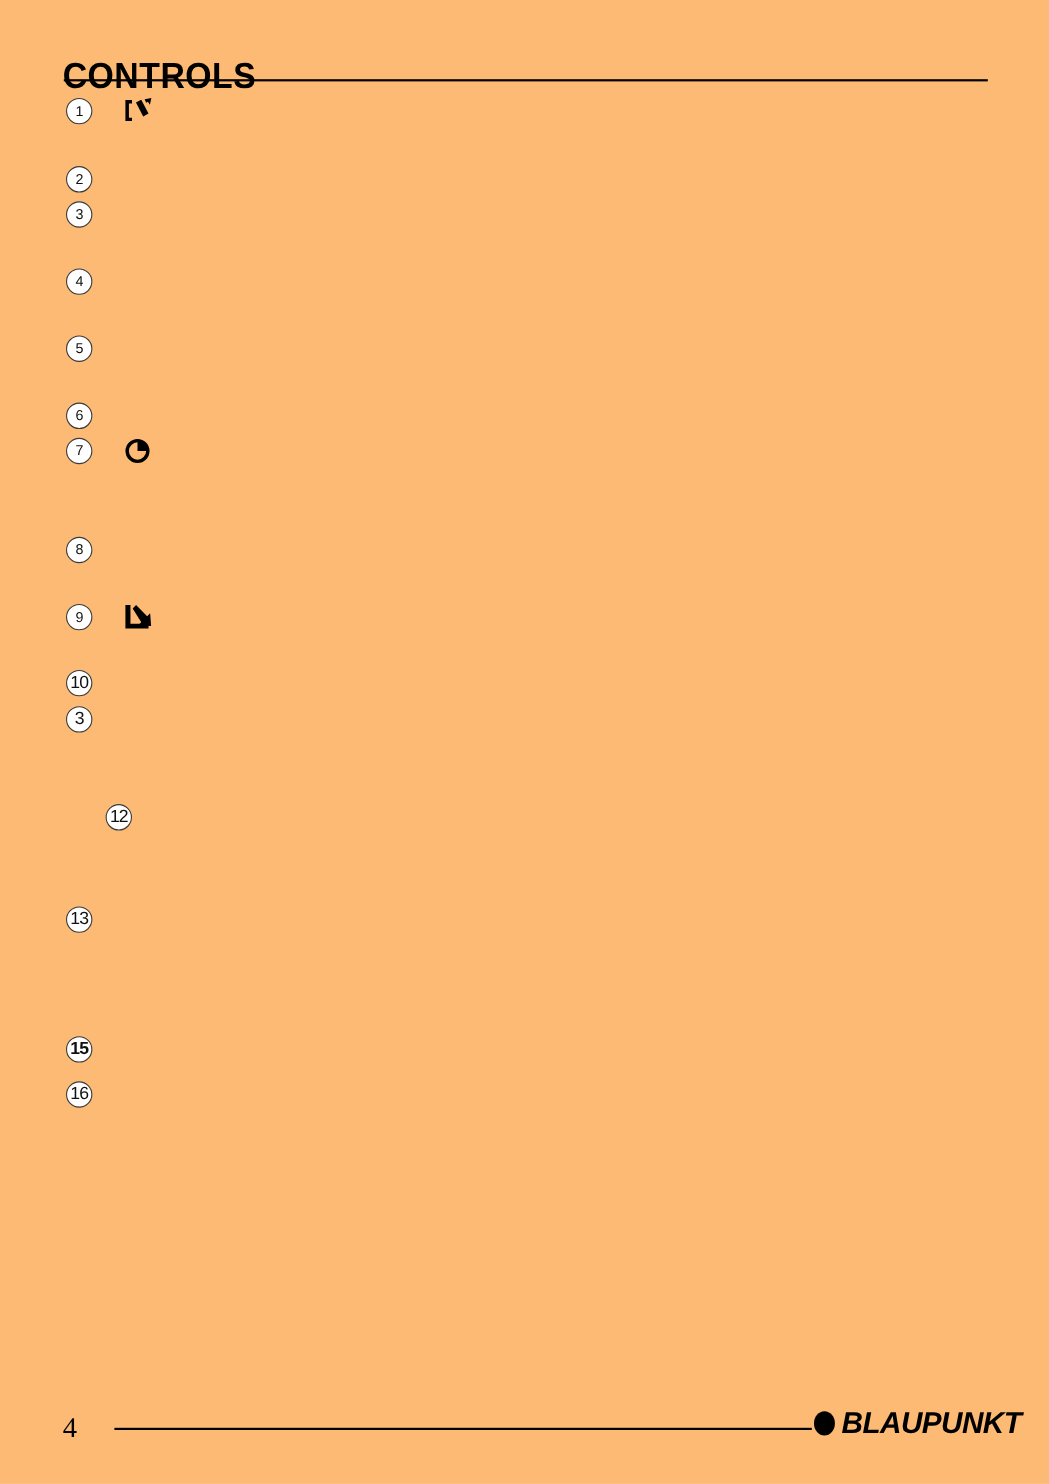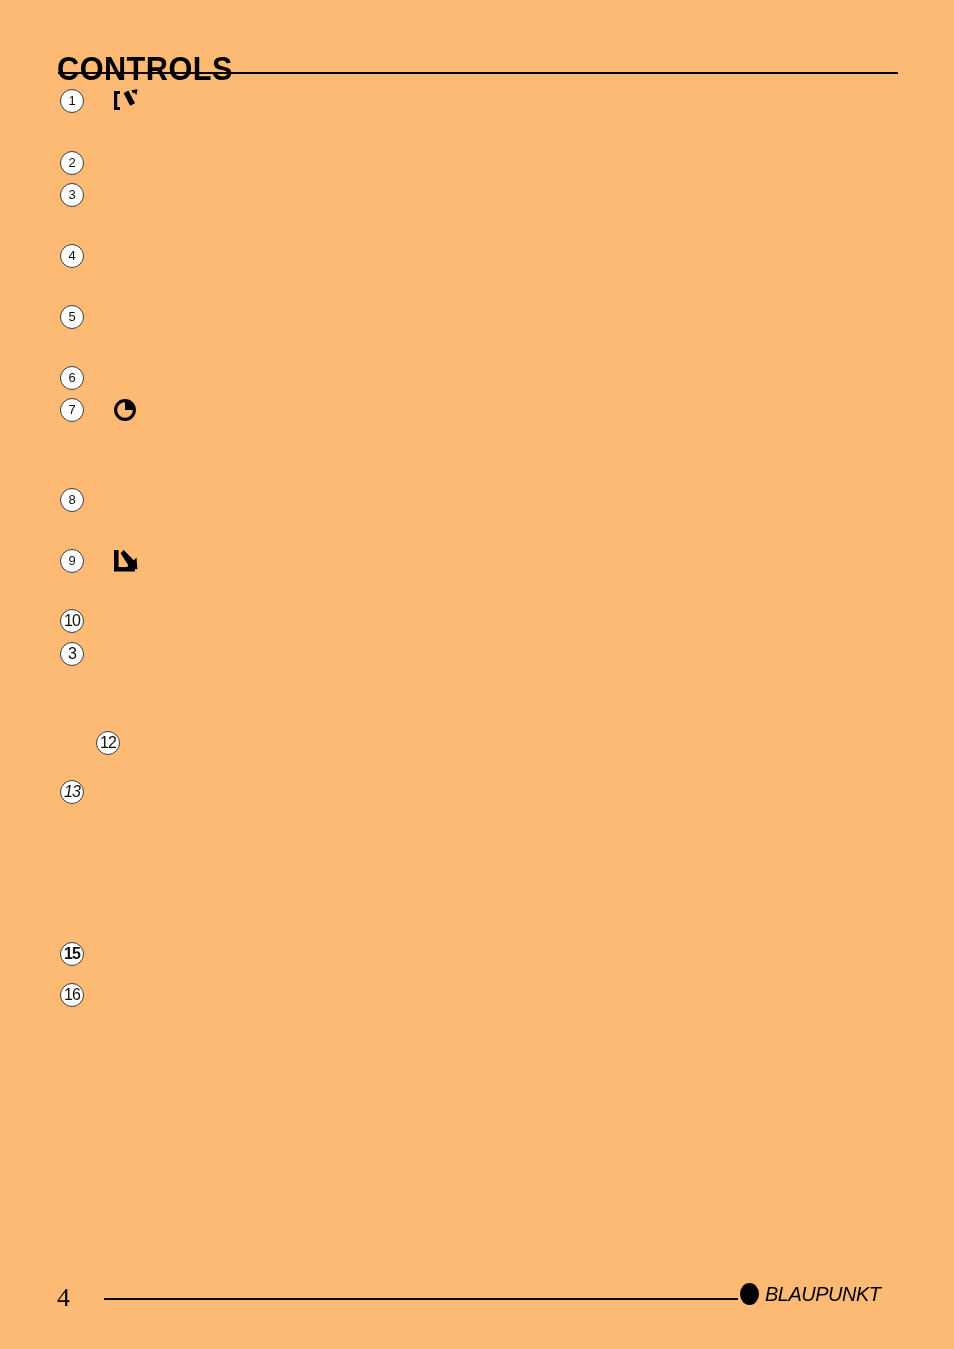--- a/index.html
+++ b/index.html
@@ -129,22 +129,22 @@
     align-items: center;
     gap: 6px;
   }
   #brand-dot {
     width: 19px;
     height: 22px;
     border-radius: 50%;
     background: #000000;
   }
   #brand-name {
-    font-size: 20px;
-    font-weight: normal;
+    font-size: 27px;
+    font-weight: bold;
     font-style: italic;
     letter-spacing: -0.5px;
     font-family: "Liberation Sans", sans-serif;
     transform: scaleY(1.02);
   }
 </style>
 </head>
 <body>
 
 <div id="page">
@@ -214,21 +214,21 @@
         <div class="callout-text"></div>
       </div>
       <div class="callout" style="top: 642px;">
         <div class="callout-num wide">3</div>
         <div class="callout-text"></div>
       </div>
       <div class="callout" style="top: 731px; margin-left: 36px;">
         <div class="callout-num wide">12</div>
         <div class="callout-text"></div>
       </div>
-      <div class="callout" style="top: 780px; font-style: italic;">
+      <div class="callout" style="top: 824px;">
         <div class="callout-num wide">13</div>
         <div class="callout-text"></div>
       </div>
       <div class="callout" style="top: 942px; font-weight: bold;">
         <div class="callout-num wide">15</div>
         <div class="callout-text"></div>
       </div>
       <div class="callout" style="top: 983px;">
         <div class="callout-num wide">16</div>
         <div class="callout-text"></div>

